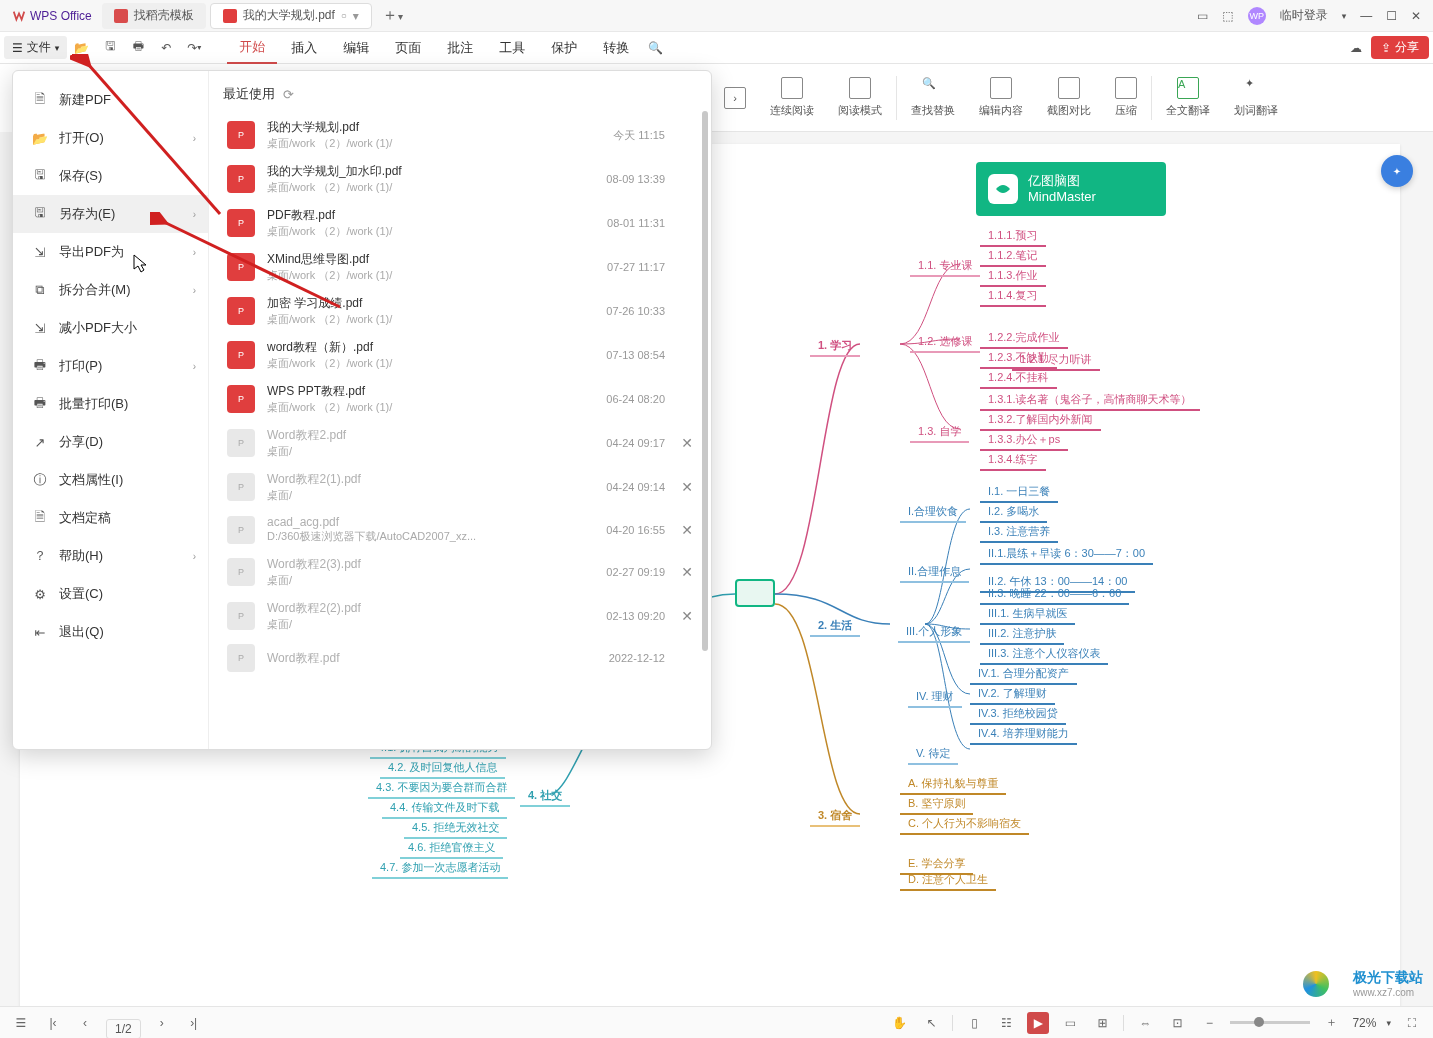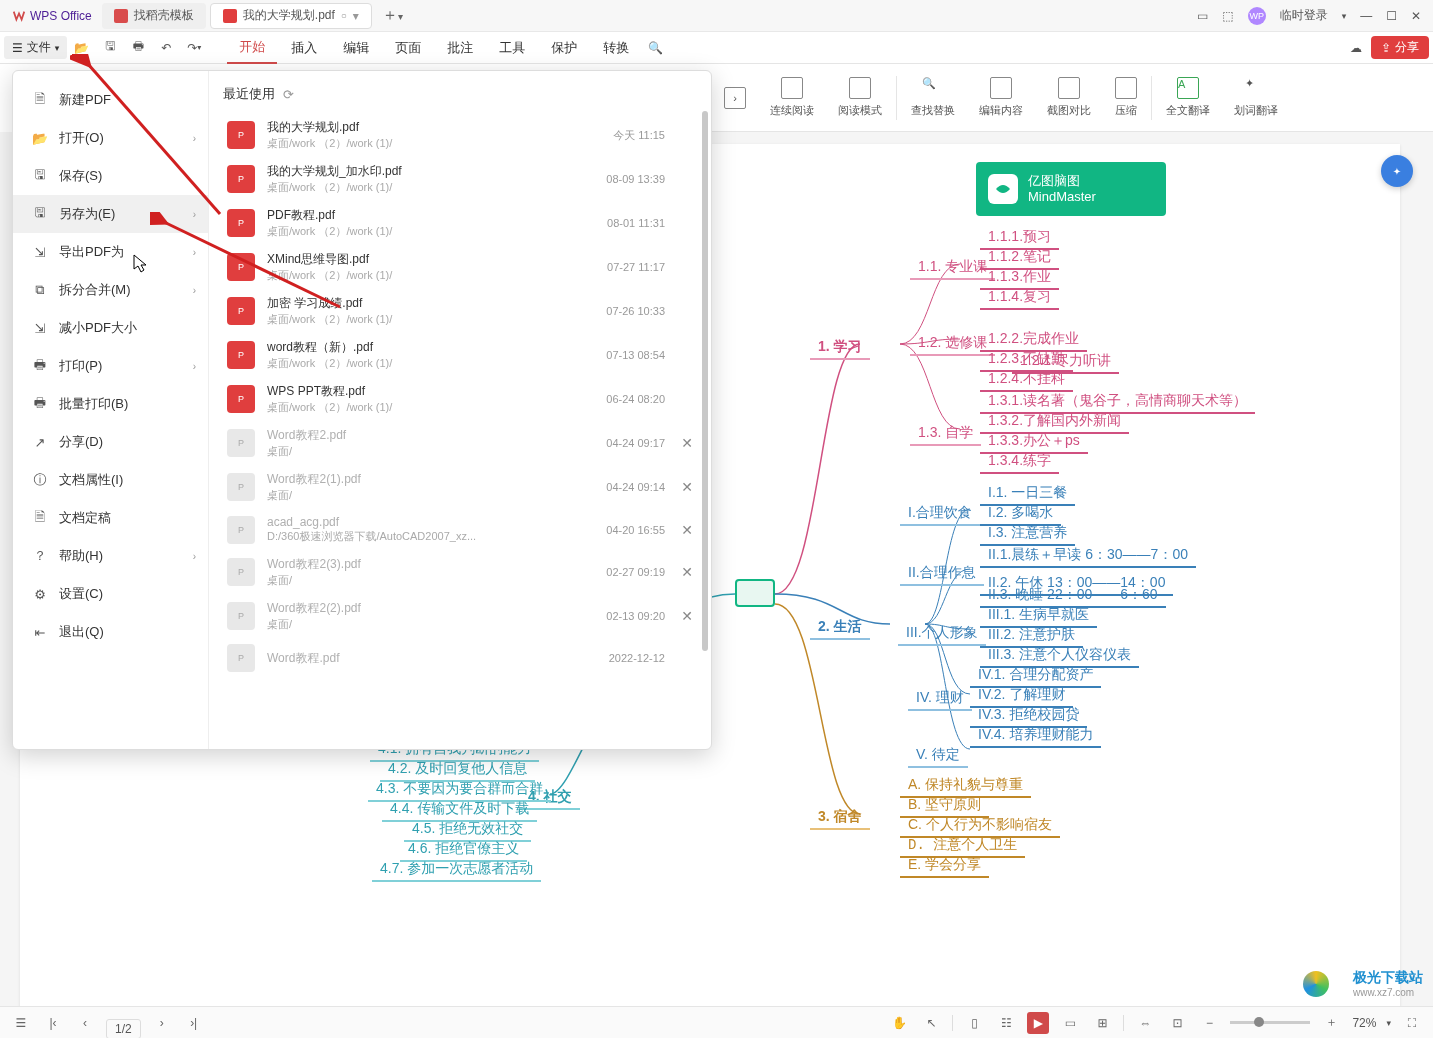--- a/index.html
+++ b/index.html
@@ -61,21 +61,21 @@
 
   
   .canvas { position: absolute; left: 0; top: 132px; right: 0; bottom: 32px; background: #f5f5f5; overflow: hidden; }
   .page { position: absolute; left: 20px; top: 12px; width: 1380px; height: 870px; background: #fff; box-shadow: 0 1px 3px rgba(0,0,0,0.1); }
 
   
   .mm-badge { position:absolute; left: 956px; top: 18px; width: 190px; height: 54px; background: #11b683; border-radius: 4px; color:#fff; display:flex; align-items:center; gap:10px; padding: 0 12px; font-size: 14px; }
   .mm-badge .logo { width: 30px; height: 30px; background:#fff; border-radius:6px; display:flex; align-items:center; justify-content:center; }
   .mm-badge .txt { display:flex; flex-direction:column; line-height:1.2; font-size:13px; }
   .central { position:absolute; left:715px; top:435px; width:40px; height:28px; border:2px solid #11b683; border-radius:4px; background:#e8f7f1; }
-  .node { position:absolute; padding: 2px 8px; font-size: 14px; white-space: nowrap; }
+  .node { position:absolute; padding: 2px 8px; font-size: 11px; white-space: nowrap; }
   .n-pink { color: #d05080; border-bottom: 2px solid #e89ab8; }
   .n-blue { color: #3a80b8; border-bottom: 2px solid #8fc0e0; }
   .n-orange { color: #c08828; border-bottom: 2px solid #e8c078; }
   .leaf { border-bottom: 1px solid currentColor; border-bottom-width:2px; }
 
   
   .n-cyan { color: #30a0b0; border-bottom: 2px solid #80d0d8; text-align:right; }
   .n-cyan2 { color:#20a0b0; border:1px solid #80d0d8; border-radius:3px; padding:2px 6px; }
 
   
@@ -275,21 +275,21 @@
     <div class="node n-blue leaf" style="left:950px; top:520px;">IV.1. 合理分配资产</div>
     <div class="node n-blue leaf" style="left:950px; top:540px;">IV.2. 了解理财</div>
     <div class="node n-blue leaf" style="left:950px; top:560px;">IV.3. 拒绝校园贷</div>
     <div class="node n-blue leaf" style="left:950px; top:580px;">IV.4. 培养理财能力</div>
     <div class="node n-blue" style="left:888px; top:600px;">V. 待定</div>
 
     <div class="node n-orange" style="left:790px; top:662px; font-weight:bold;">3. 宿舍</div>
     <div class="node n-orange leaf" style="left:880px; top:630px;">A. 保持礼貌与尊重</div>
     <div class="node n-orange leaf" style="left:880px; top:650px;">B. 坚守原则</div>
     <div class="node n-orange leaf" style="left:880px; top:670px;">C. 个人行为不影响宿友</div>
-    <div class="node n-orange leaf" style="left:880px; top:690px;font-family:Liberation Mono, monospace;">D. 注意个人卫生</div>
+    <div class="node n-orange leaf" style="left:880px; top:726px;">D. 注意个人卫生</div>
     <div class="node n-orange leaf" style="left:880px; top:710px;">E. 学会分享</div>
 
     <div class="node n-cyan" style="left:500px; top:642px; font-weight:bold;">4. 社交</div>
     <div class="node n-cyan leaf" style="right:auto; left:350px; top:594px;">4.1. 拥有自我判断的能力</div>
     <div class="node n-cyan leaf" style="left:360px; top:614px;">4.2. 及时回复他人信息</div>
     <div class="node n-cyan leaf" style="left:348px; top:634px;">4.3. 不要因为要合群而合群</div>
     <div class="node n-cyan leaf" style="left:362px; top:654px;">4.4. 传输文件及时下载</div>
     <div class="node n-cyan leaf" style="left:384px; top:674px;">4.5. 拒绝无效社交</div>
     <div class="node n-cyan leaf" style="left:380px; top:694px;">4.6. 拒绝官僚主义</div>
     <div class="node n-cyan leaf" style="left:352px; top:714px;">4.7. 参加一次志愿者活动</div>

